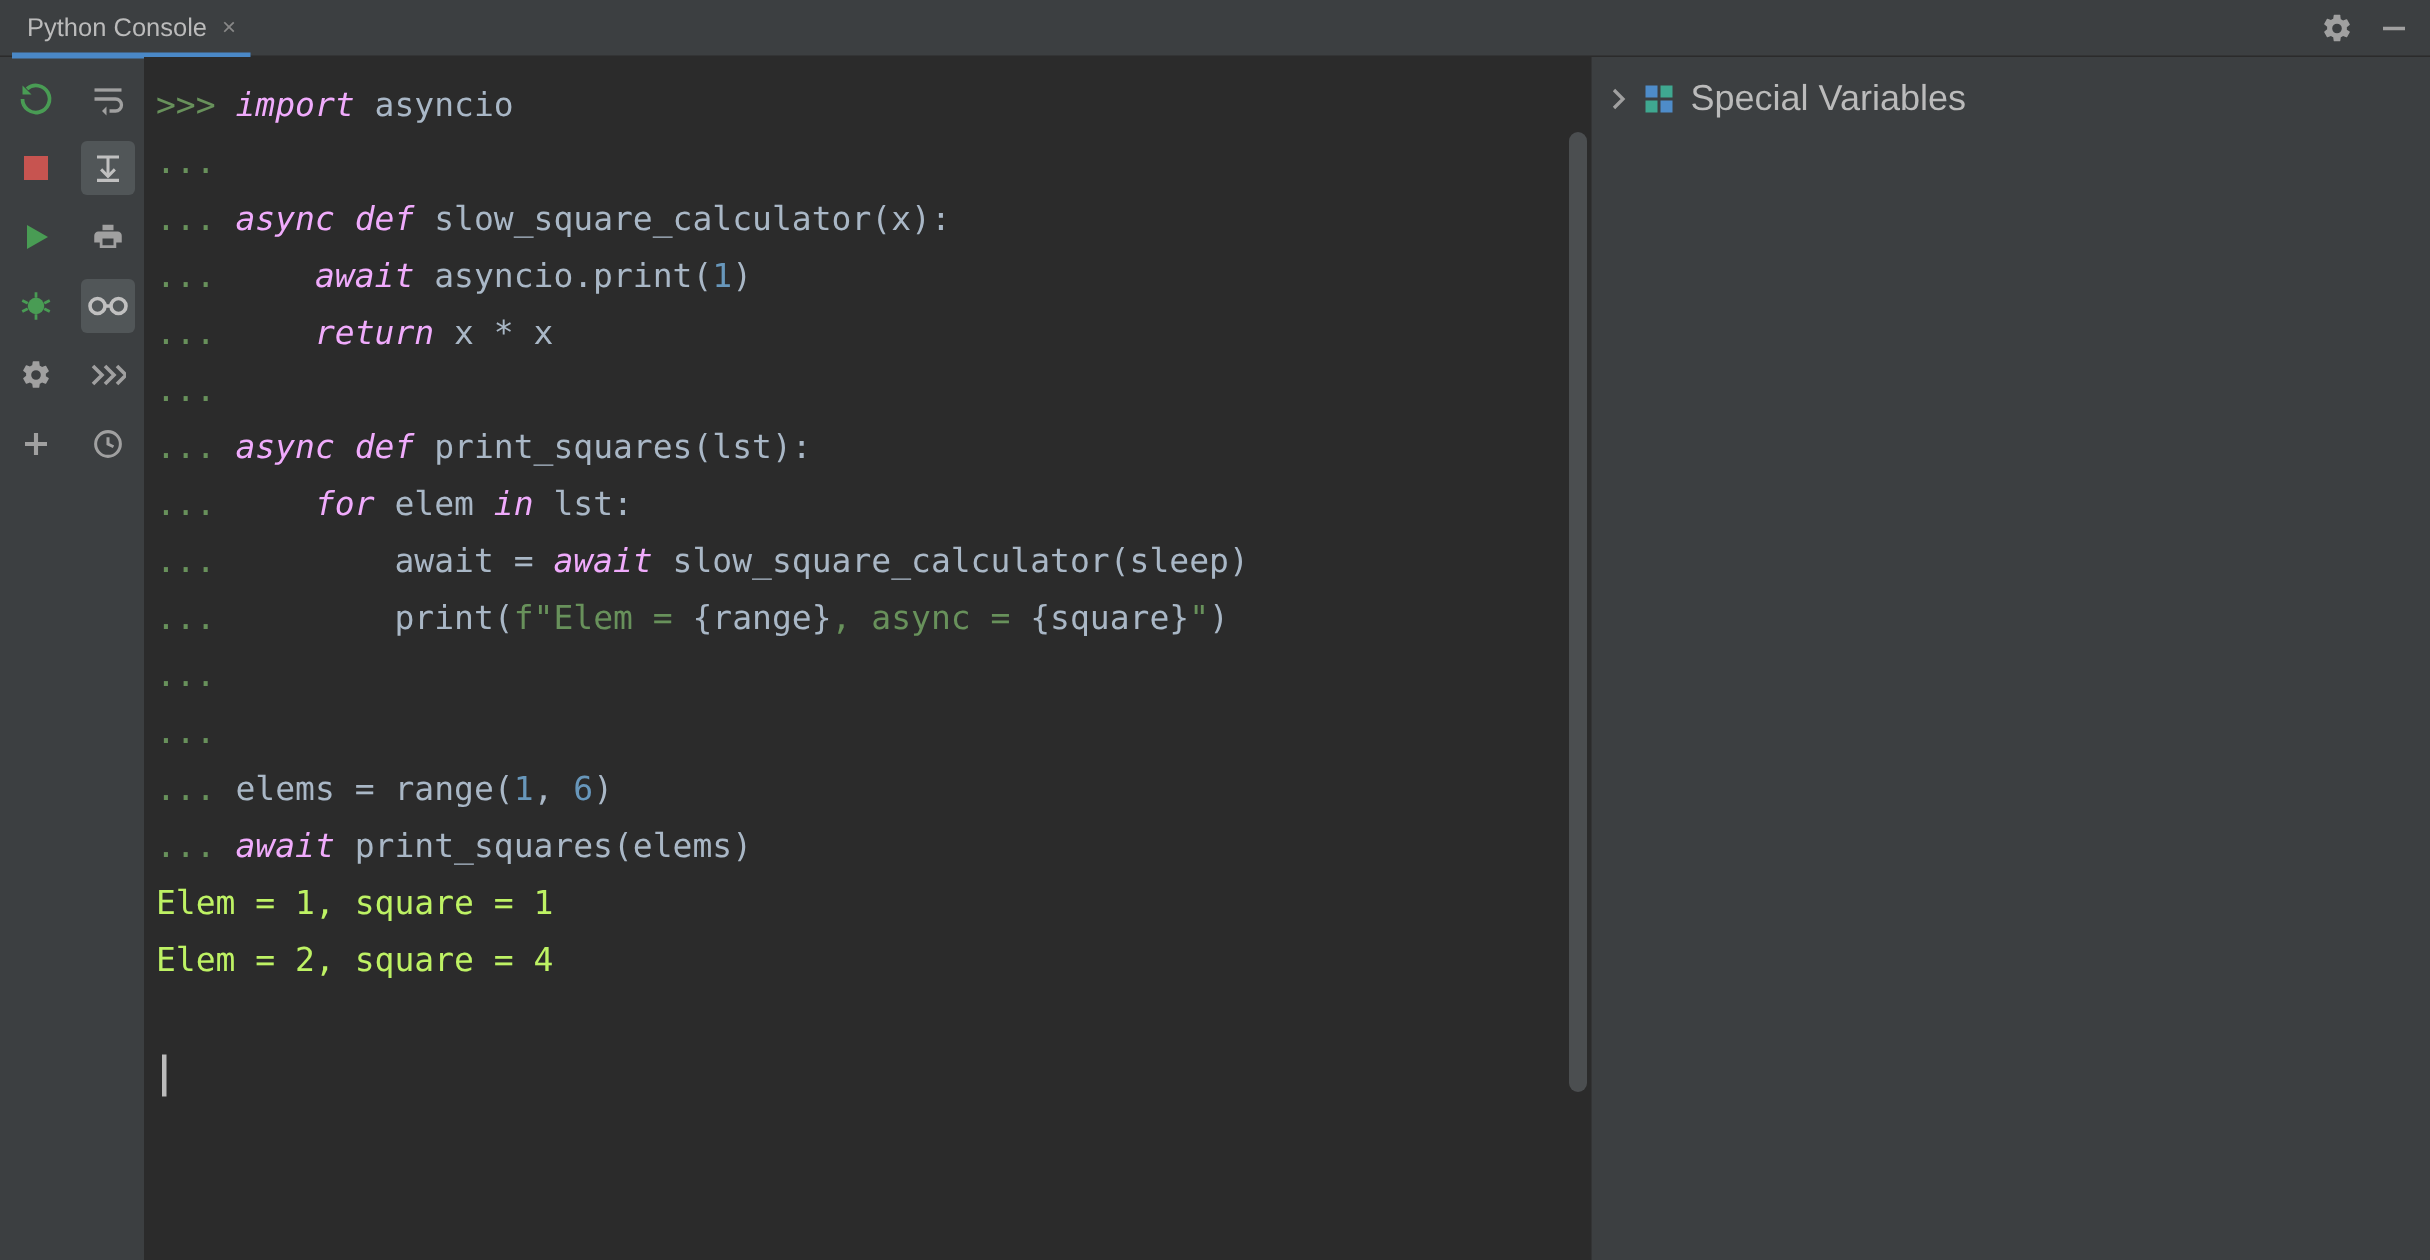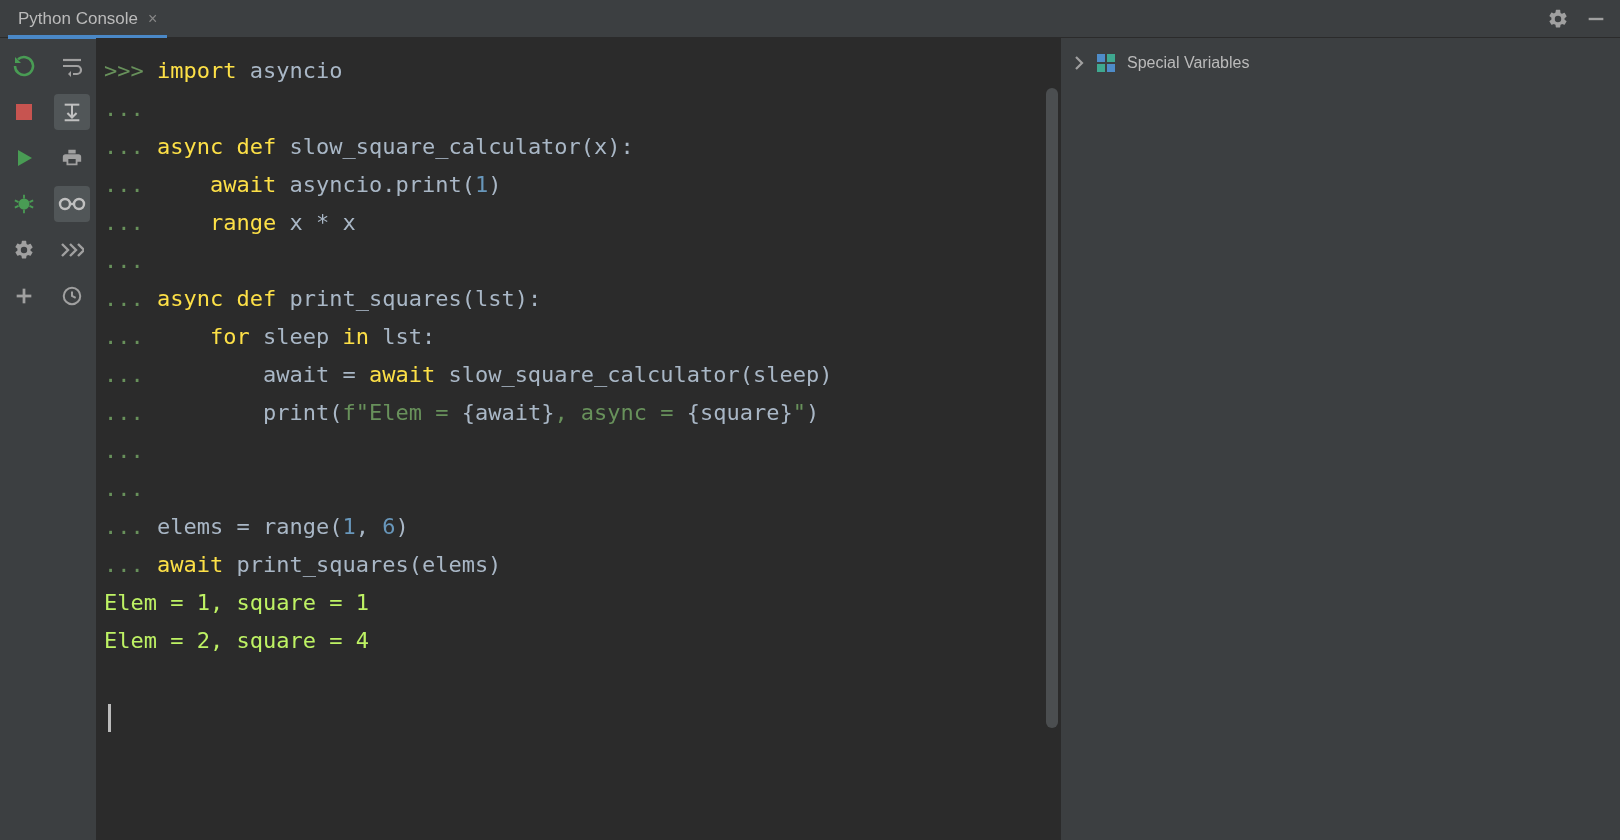--- a/index.html
+++ b/index.html
@@ -85,21 +85,21 @@
     position:relative;
     overflow:hidden;
   }
   pre.code {
     padding:14px 8px;
     font-size:22px;
     line-height:38px;
     white-space:pre;
   }
   .prompt { color:#68915b; }
-  .kw     { color:#fde047; }
+  .kw     { color:#f0abfc;font-style:italic; }
   .txt    { color:#a9b7c6; }
   .num    { color:#6897bb; }
   .str    { color:#68915b; }
   .out    { color:#bef264; }
   .cursor {
     display:inline-block;
     width:3px; height:28px;
     background:#bbbbbb;
     vertical-align:middle;
     margin-left:4px;
@@ -114,21 +114,21 @@
   .vars {
     width:560px;
     background:#3c3f41;
     border-left:1px solid #2b2b2b;
     padding:14px 12px;
   }
   .var-row {
     display:flex; align-items:center;
     color:#bbbbbb;
     font-family: -apple-system, BlinkMacSystemFont, "Segoe UI", sans-serif;
-    font-size:16px;
+    font-size:24px;
     cursor:pointer;
   }
   .chev { margin-right:10px; color:#a0a0a0; font-size:18px;}
   .var-icon { margin-right:10px; display:flex;}
   svg { display:block; }
 </style>
 </head>
 <body>
 
 <div class="header">
@@ -234,26 +234,26 @@
           <polyline points="12 7 12 12 16 14"></polyline>
         </svg>
     </div>
   </div>
 
   <div class="console">
 <pre class="code"><span class="prompt">&gt;&gt;&gt; </span><span class="kw">import</span><span class="txt"> asyncio</span>
 <span class="prompt">... </span>
 <span class="prompt">... </span><span class="kw">async </span><span class="kw">def</span><span class="txt"> slow_square_calculator(x):</span>
 <span class="prompt">... </span><span>    </span><span class="kw">await</span><span class="txt"> asyncio.print(</span><span class="num">1</span><span class="txt">)</span>
-<span class="prompt">... </span><span>    </span><span class="kw">range</span><span class="txt"> x * x</span>
+<span class="prompt">... </span><span>    </span><span class="kw">return</span><span class="txt"> x * x</span>
 <span class="prompt">... </span>
 <span class="prompt">... </span><span class="kw">async </span><span class="kw">def</span><span class="txt"> print_squares(lst):</span>
-<span class="prompt">... </span><span>    </span><span class="kw">for</span><span class="txt"> sleep </span><span class="kw">in</span><span class="txt"> lst:</span>
+<span class="prompt">... </span><span>    </span><span class="kw">for</span><span class="txt"> elem </span><span class="kw">in</span><span class="txt"> lst:</span>
 <span class="prompt">... </span><span>        </span><span class="txt">await = </span><span class="kw">await</span><span class="txt"> slow_square_calculator(sleep)</span>
-<span class="prompt">... </span><span>        </span><span class="txt">print(</span><span class="str">f"Elem = </span><span class="txt">{await}</span><span class="str">, async = </span><span class="txt">{square}</span><span class="str">"</span><span class="txt">)</span>
+<span class="prompt">... </span><span>        </span><span class="txt">print(</span><span class="str">f"Elem = </span><span class="txt">{range}</span><span class="str">, async = </span><span class="txt">{square}</span><span class="str">"</span><span class="txt">)</span>
 <span class="prompt">... </span>
 <span class="prompt">... </span>
 <span class="prompt">... </span><span class="txt">elems = range(</span><span class="num">1</span><span class="txt">, </span><span class="num">6</span><span class="txt">)</span>
 <span class="prompt">... </span><span class="kw">await</span><span class="txt"> print_squares(elems)</span>
 <span class="out">Elem = 1, square = 1</span>
 <span class="out">Elem = 2, square = 4</span>
 
 <span class="cursor"></span></pre>
     <div class="scrollbar"></div>
   </div>

